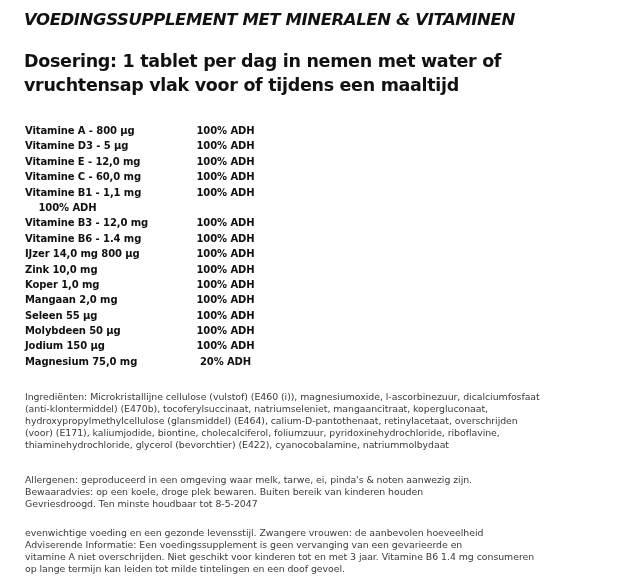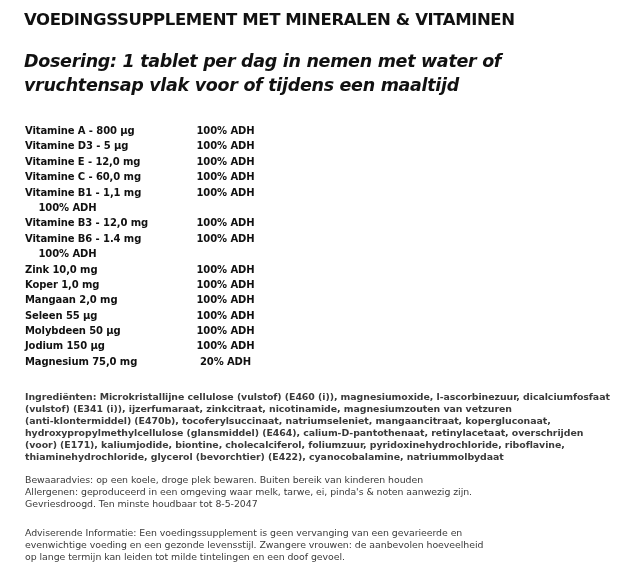--- a/index.html
+++ b/index.html
@@ -1,24 +1,24 @@
 <!DOCTYPE html>
 <html><head>
 <meta charset="utf-8">
 <style>
   html, body { margin: 0; padding: 0; background: #ffffff; }
   body { width: 619px; height: 586px; overflow: hidden; position: relative; color: #111; font-family: "DejaVu Sans", "Liberation Sans", sans-serif; }
-  .title { position: absolute; left: 24px; top: 10px; font-size: 16.5px; font-weight: bold; letter-spacing: -0.4px; white-space: nowrap; }
-  .dosage { position: absolute; left: 24px; top: 49px; font-size: 17.5px; font-weight: bold; font-style: italic; line-height: 24px; letter-spacing: -0.3px; width: 560px; }
+  .title { position: absolute; left: 24px; top: 10px; font-size: 16.5px; font-weight: bold; font-style: italic; letter-spacing: -0.4px; white-space: nowrap; }
+  .dosage { position: absolute; left: 24px; top: 49px; font-size: 17.5px; font-weight: bold; line-height: 24px; letter-spacing: -0.3px; width: 560px; }
   .nutrients { position: absolute; left: 25px; top: 123px; }
   .nrow { display: flex; height: 15.4px; font-size: 10px; font-weight: bold; line-height: 15px; letter-spacing: -0.1px; white-space: nowrap; }
   .nname { width: 158px; }
   .nval { width: 85px; text-align: center; }
   .para { position: absolute; left: 25px; font-size: 9.4px; line-height: 12.1px; color: #3a3a3a; letter-spacing: -0.05px; width: 590px; }
-  .p1 { top: 391px; font-weight: bold; }
+  .p1 { top: 391px; }
   .p2 { top: 474px; }
   .p3 { top: 527px; }
   .line { display: block; white-space: nowrap; }
 </style>
 </head>
 <body>
 
 <div class="title">VOEDINGSSUPPLEMENT MET MINERALEN &amp; VITAMINEN</div>
 
 <div class="dosage">
@@ -52,20 +52,21 @@
     </div>
   <div class="nrow">
       <span class="nname">Vitamine B3 - 12,0 mg</span>
       <span class="nval">100% ADH</span>
     </div>
   <div class="nrow">
       <span class="nname">Vitamine B6 - 1.4 mg</span>
       <span class="nval">100% ADH</span>
     </div>
   <div class="nrow">
+      <span class="nname">IJzer 14,0 mg 800 µg</span>
       <span class="nval">100% ADH</span>
     </div>
   <div class="nrow">
       <span class="nname">Zink 10,0 mg</span>
       <span class="nval">100% ADH</span>
     </div>
   <div class="nrow">
       <span class="nname">Koper 1,0 mg</span>
       <span class="nval">100% ADH</span>
     </div>
@@ -86,30 +87,30 @@
       <span class="nval">100% ADH</span>
     </div>
   <div class="nrow">
       <span class="nname">Magnesium 75,0 mg</span>
       <span class="nval">20% ADH</span>
     </div>
 </div>
 
 <div class="para p1">
   <span class="line">Ingrediënten: Microkristallijne cellulose (vulstof) (E460 (i)), magnesiumoxide, l-ascorbinezuur, dicalciumfosfaat</span>
-  <span class="line">(vulstof) (E341 (i)), ijzerfumaraat, zinkcitraat, nicotinamide, magnesiumzouten van vetzuren</span>
   <span class="line">(anti-klontermiddel) (E470b), tocoferylsuccinaat, natriumseleniet, mangaancitraat, kopergluconaat,</span>
   <span class="line">hydroxypropylmethylcellulose (glansmiddel) (E464), calium-D-pantothenaat, retinylacetaat, overschrijden</span>
   <span class="line">(voor) (E171), kaliumjodide, biontine, cholecalciferol, foliumzuur, pyridoxinehydrochloride, riboflavine,</span>
   <span class="line">thiaminehydrochloride, glycerol (bevorchtier) (E422), cyanocobalamine, natriummolbydaat</span>
 </div>
 
 <div class="para p2">
+  <span class="line">Allergenen: geproduceerd in een omgeving waar melk, tarwe, ei, pinda's &amp; noten aanwezig zijn.</span>
   <span class="line">Bewaaradvies: op een koele, droge plek bewaren. Buiten bereik van kinderen houden</span>
-  <span class="line">Allergenen: geproduceerd in een omgeving waar melk, tarwe, ei, pinda's &amp; noten aanwezig zijn.</span>
   <span class="line">Gevriesdroogd. Ten minste houdbaar tot 8-5-2047</span>
 </div>
 
 <div class="para p3">
+  <span class="line">evenwichtige voeding en een gezonde levensstijl. Zwangere vrouwen: de aanbevolen hoeveelheid</span>
   <span class="line">Adviserende Informatie: Een voedingssupplement is geen vervanging van een gevarieerde en</span>
-  <span class="line">evenwichtige voeding en een gezonde levensstijl. Zwangere vrouwen: de aanbevolen hoeveelheid</span>
+  <span class="line">vitamine A niet overschrijden. Niet geschikt voor kinderen tot en met 3 jaar. Vitamine B6 1.4 mg consumeren</span>
   <span class="line">op lange termijn kan leiden tot milde tintelingen en een doof gevoel.</span>
 </div>
 
 </body></html>

